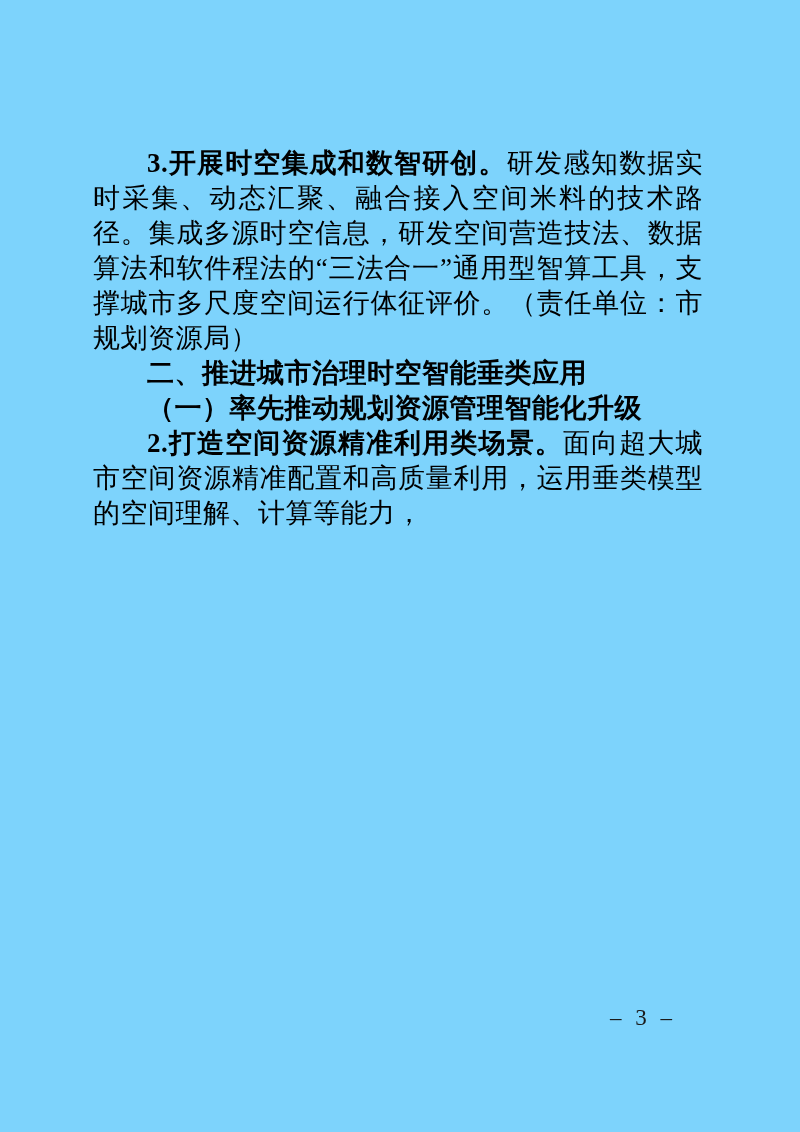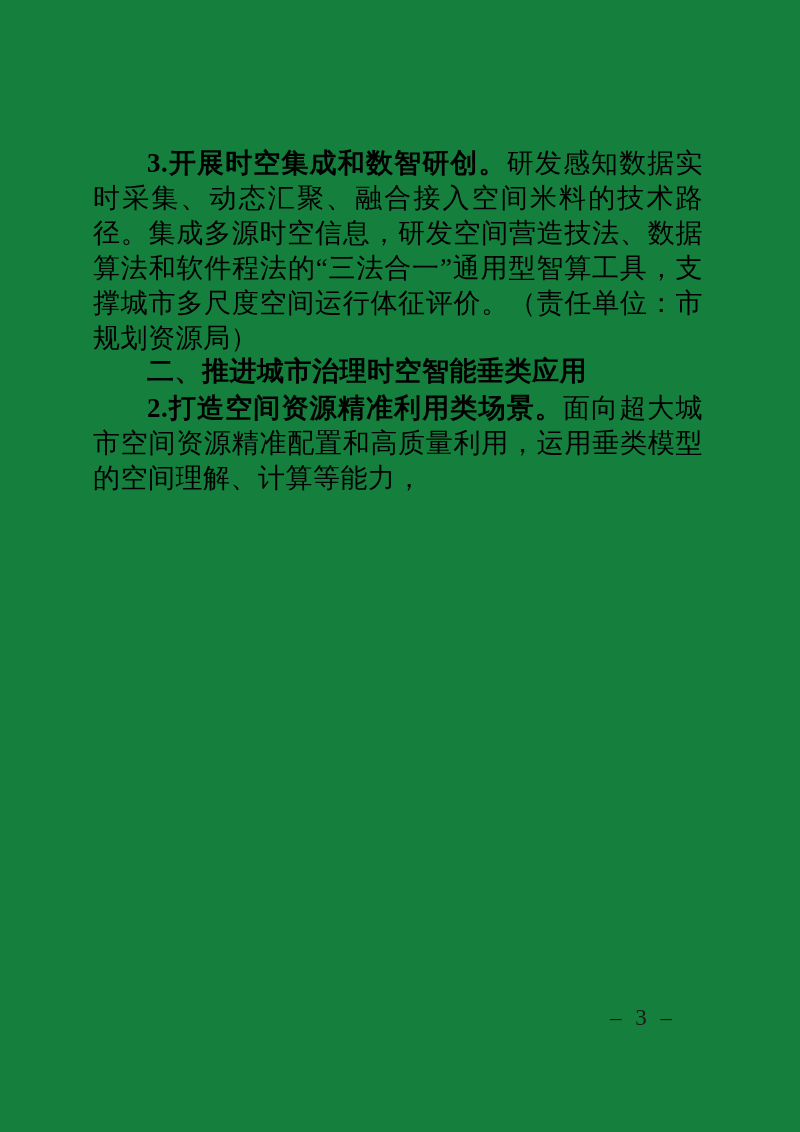--- a/index.html
+++ b/index.html
@@ -11,21 +11,21 @@
     width: 800px;
     height: 1132px;
     position: relative;
     overflow: hidden;
     font-family: "Liberation Serif", "DejaVu Serif", serif;
     color: #000000;
   }
   .doc-page {
     position: absolute;
     inset: 0;
-    background: #15803d;
+    background: #7dd3fc;
     padding-left: 20px;
   }
   .body-text {
     position: absolute;
     left: 93px;
     top: 146px;
     width: 610px;
     font-size: 27px;
     line-height: 35px;
     text-align: justify;
@@ -33,21 +33,21 @@
   }
   .body-text p {
     margin: 0;
     padding: 0;
     text-indent: 2em;
   }
   .lead {
     font-weight: 700;
   }
   p.heading1 {
-    font-family: Liberation Mono, monospace;
+    font-family: Liberation Serif, serif;
     font-weight: 700;
   }
   p.heading2 {
     font-weight: 700;
   }
   .page-number {
     position: absolute;
     top: 1003px;
     left: 563px;
     width: 160px;
@@ -58,16 +58,17 @@
     color: #1a1a1a;
   }
 </style>
 </head>
 <body>
 
 <div class="doc-page">
   <div class="body-text" id="content-root">
       <p class="paragraph"><span class="lead">3.开展时空集成和数智研创。</span>研发感知数据实时采集、动态汇聚、融合接入空间米料的技术路径。集成多源时空信息，研发空间营造技法、数据算法和软件程法的“三法合一”通用型智算工具，支撑城市多尺度空间运行体征评价。（责任单位：市规划资源局）</p>
       <p class="heading1">二、推进城市治理时空智能垂类应用</p>
+      <p class="heading2">（一）率先推动规划资源管理智能化升级</p>
       <p class="paragraph"><span class="lead">2.打造空间资源精准利用类场景。</span>面向超大城市空间资源精准配置和高质量利用，运用垂类模型的空间理解、计算等能力，</p>
     </div>
   <div class="page-number">– 3 –</div>
 </div>
 
 </body></html>

